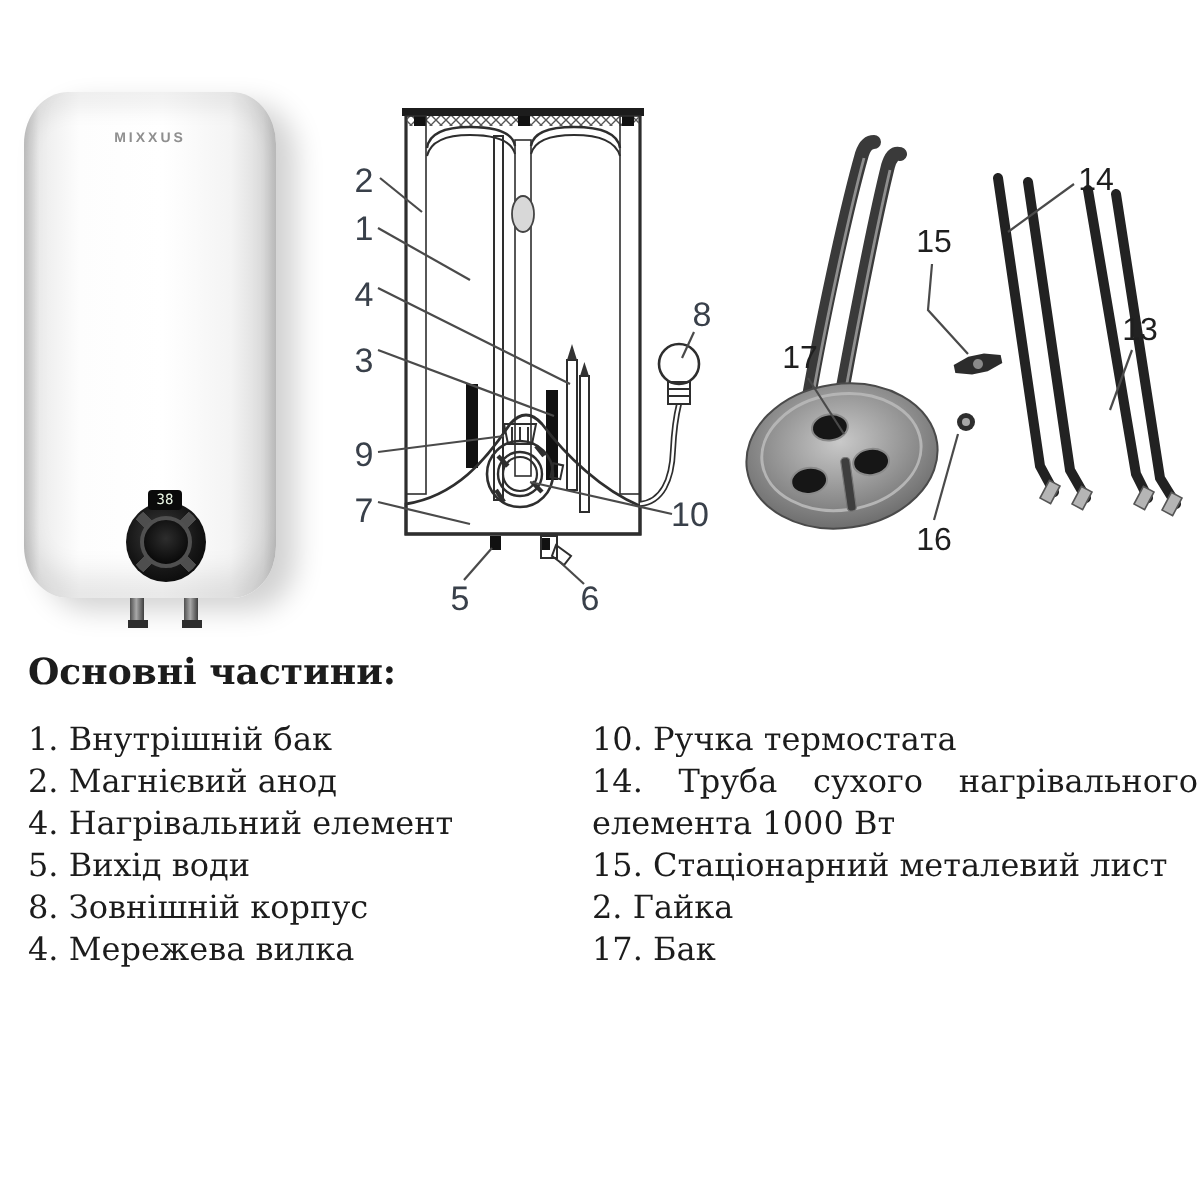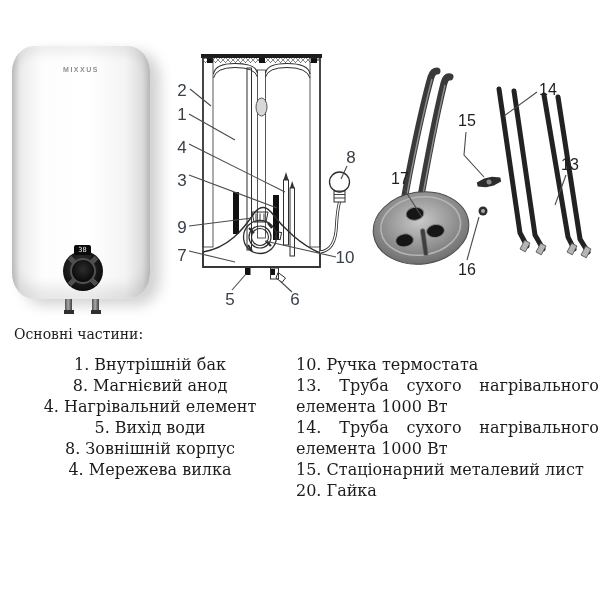--- a/index.html
+++ b/index.html
@@ -1,20 +1,20 @@
 <!DOCTYPE html>
 <html><head>
 <meta charset="utf-8">
 <style>
   html,body{margin:0;padding:0;}
   body{width:600px;height:600px;background:#ffffff;position:relative;overflow:hidden;
        font-family:"Liberation Sans",sans-serif;}
 
   
-  .heater{position:absolute;left:12px;top:46px;width:138px;height:268px;}
+  .heater{position:absolute;left:12px;top:46px;width:126px;height:268px;}
   .heater-body{position:absolute;left:0;top:0;right:0;bottom:15px;
     background:linear-gradient(to right,#c9c9c9 0,#ececec 6%,#fdfdfd 22%,#ffffff 55%,#f4f4f4 82%,#dcdcdc 95%,#c6c6c6 100%);
     border-radius:22px/26px;
     box-shadow:10px 6px 14px rgba(0,0,0,.18), inset 0 9px 10px rgba(0,0,0,.06), inset 0 -12px 14px rgba(0,0,0,.09);}
   .brand{position:absolute;top:20px;left:0;width:100%;text-align:center;
     font-size:7px;font-weight:bold;letter-spacing:1.5px;color:#8f8f8f;}
   .dial{position:absolute;left:51px;top:205px;width:40px;height:40px;border-radius:50%;
     background:radial-gradient(circle at 45% 42%,#3d3d3d 0%,#161616 55%,#000 100%);}
   .dial .cross{position:absolute;inset:1px;border-radius:50%;
     background:linear-gradient(45deg,transparent 45%,#4e4e4e 45%,#4e4e4e 55%,transparent 55%),
@@ -34,23 +34,23 @@
   .diagram{position:absolute;left:173px;top:40px;}
   .parts{position:absolute;left:365px;top:45px;}
   .num{font-family:"Liberation Sans",sans-serif;font-size:17px;fill:#39404a;}
   .pnum{font-family:"Liberation Sans",sans-serif;font-size:16px;fill:#1f1f1f;}
   .ln{stroke:#4a4a4a;stroke-width:1.1;fill:none;}
   .outline{stroke:#2e2e2e;fill:none;}
 
   
   .list{position:absolute;left:14px;top:326px;width:586px;color:#1c1c1c;
     font-family:"DejaVu Serif","Liberation Serif",serif;}
-  .list-title{font-size:14px;font-weight:normal;margin:0 0 12px 0;}
+  .list-title{font-size:18px;font-weight:bold;margin:0 0 12px 0;}
   .cols{position:relative;}
-  .col-left{position:absolute;left:0;top:0;width:272px;text-align:center;}
+  .col-left{position:absolute;left:0;top:0;width:272px;}
   .col-right{position:absolute;left:282px;top:0;width:303px;}
   .list-item{font-size:16px;line-height:21px;}
   .col-right .list-item{text-align:justify;}
 </style>
 </head>
 <body>
 
 <div class="heater">
   <div class="heater-body">
     <div class="brand">MIXXUS</div>
@@ -209,27 +209,27 @@
   <text class="pnum" x="183" y="50" text-anchor="middle">14</text>
   <text class="pnum" x="205" y="125" text-anchor="middle">13</text>
   <text class="pnum" x="102" y="230" text-anchor="middle">16</text>
 </svg>
 
 <div class="list">
   <h2 class="list-title">Основні частини:</h2>
   <div class="cols">
     <div class="col-left">
         <div class="list-item">1. Внутрішній бак</div>
-        <div class="list-item">8. Магнієвий анод</div>
+        <div class="list-item">2. Магнієвий анод</div>
         <div class="list-item">4. Нагрівальний елемент</div>
         <div class="list-item">5. Вихід води</div>
         <div class="list-item">8. Зовнішній корпус</div>
         <div class="list-item">4. Мережева вилка</div>
       </div>
     <div class="col-right">
         <div class="list-item">10. Ручка термостата</div>
-        <div class="list-item">13. Труба сухого нагрівального елемента 1000 Вт</div>
         <div class="list-item">14. Труба сухого нагрівального елемента 1000 Вт</div>
         <div class="list-item">15. Стаціонарний металевий лист</div>
-        <div class="list-item">20. Гайка</div>
+        <div class="list-item">2. Гайка</div>
+        <div class="list-item">17. Бак</div>
       </div>
   </div>
 </div>
 
 </body></html>

